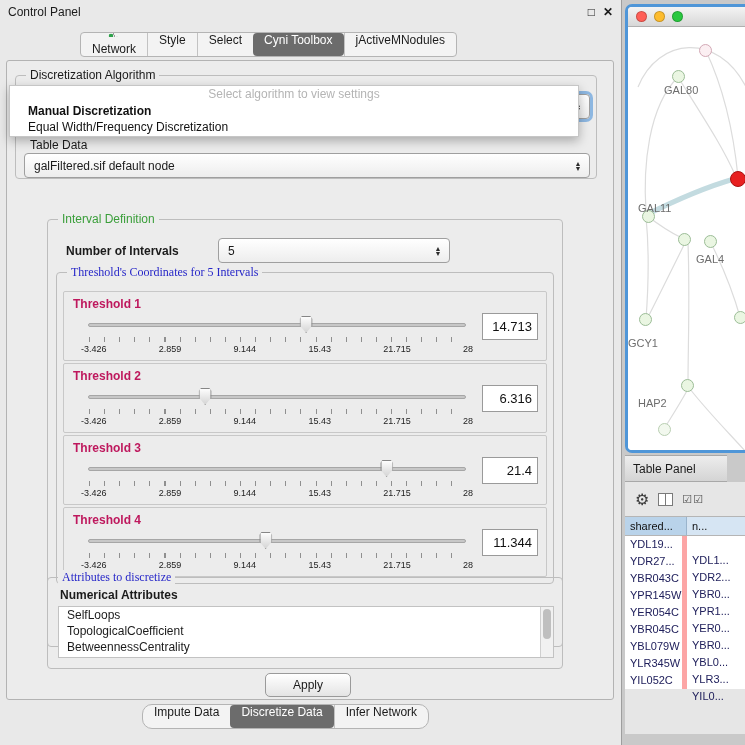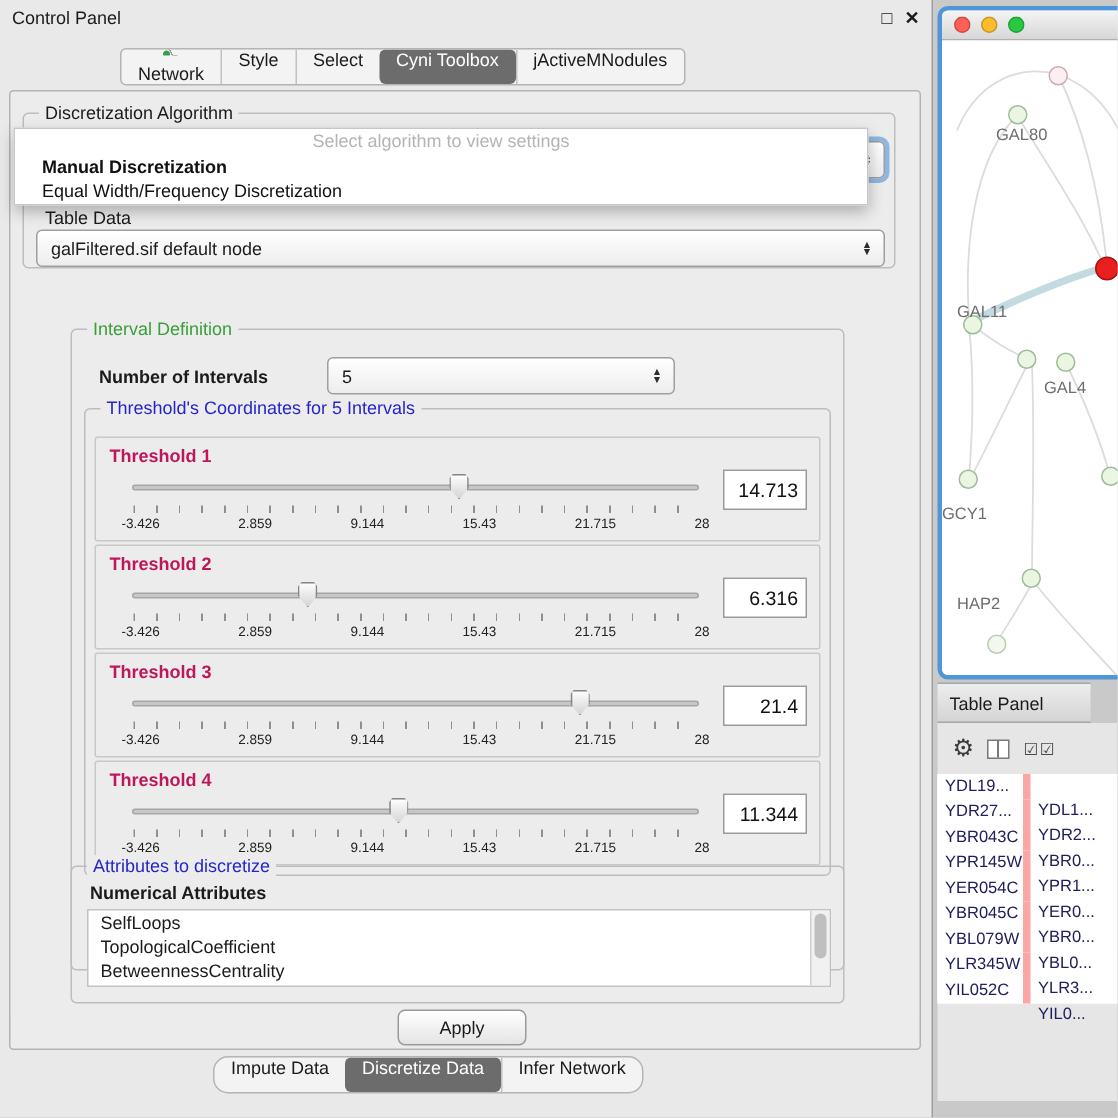--- a/index.html
+++ b/index.html
@@ -28,21 +28,21 @@
         radial-gradient(circle at 4px 10px, #c84040 1.6px, transparent 2.2px),
         linear-gradient(60deg, transparent 46%, #9a9a9a 46% 54%, transparent 54%); }
 
   .main-panel { position:absolute; left:6px; top:60px; width:608px; height:640px;
                 background:#ececec; border:1px solid #b3b3b3; border-radius:3px; }
 
   .groupbox { position:absolute; border:1px solid #bdbdbd; border-radius:4px; }
   .group-title { position:absolute; top:-8px; left:10px; background:#ececec; padding:0 4px;
                  font-size:12px; color:#1b1b1b; white-space:nowrap; }
   .group-title.green { color:#3a9e3a; }
-  .group-title.blue  { color:#2626c8; }
+  .group-title.blue  { color:#2626c8;font-family:Liberation Serif, serif; }
 
   .label12  { font-size:12px; color:#1b1b1b; position:absolute; white-space:nowrap; }
   .bold { font-weight:bold; }
 
   .combo { position:absolute; height:25px; background:linear-gradient(#ffffff,#ededed);
            border:1px solid #9f9f9f; border-radius:4px; font-size:12px; color:#1b1b1b;
            display:flex; align-items:center; padding-left:9px; }
   .combo .arrows { position:absolute; right:5px; top:2px; bottom:2px; width:12px;
                    display:flex; flex-direction:column; align-items:center; justify-content:center;
                    font-size:7px; line-height:5px; color:#2d2d2d; }
@@ -333,20 +333,24 @@
 </div>
 
 <div class="tp-header">Table Panel</div>
 
 <div class="tp-body">
   <div class="tp-toolbar">
     <span class="gear-icon">⚙</span>
     <span class="split-icon"></span>
     <span class="cb-icon">☑☑</span>
   </div>
+  <div class="tp-headrow">
+    <div class="tp-col1">shared...</div>
+    <div class="tp-col2">n...</div>
+  </div>
   <div class="tp-rows">
     <div class="tp-row">
         <div class="tp-c1">YDL19...</div>
         <div class="tp-c2">YDL1...</div>
       </div>
       <div class="tp-row">
         <div class="tp-c1">YDR27...</div>
         <div class="tp-c2">YDR2...</div>
       </div>
       <div class="tp-row">

